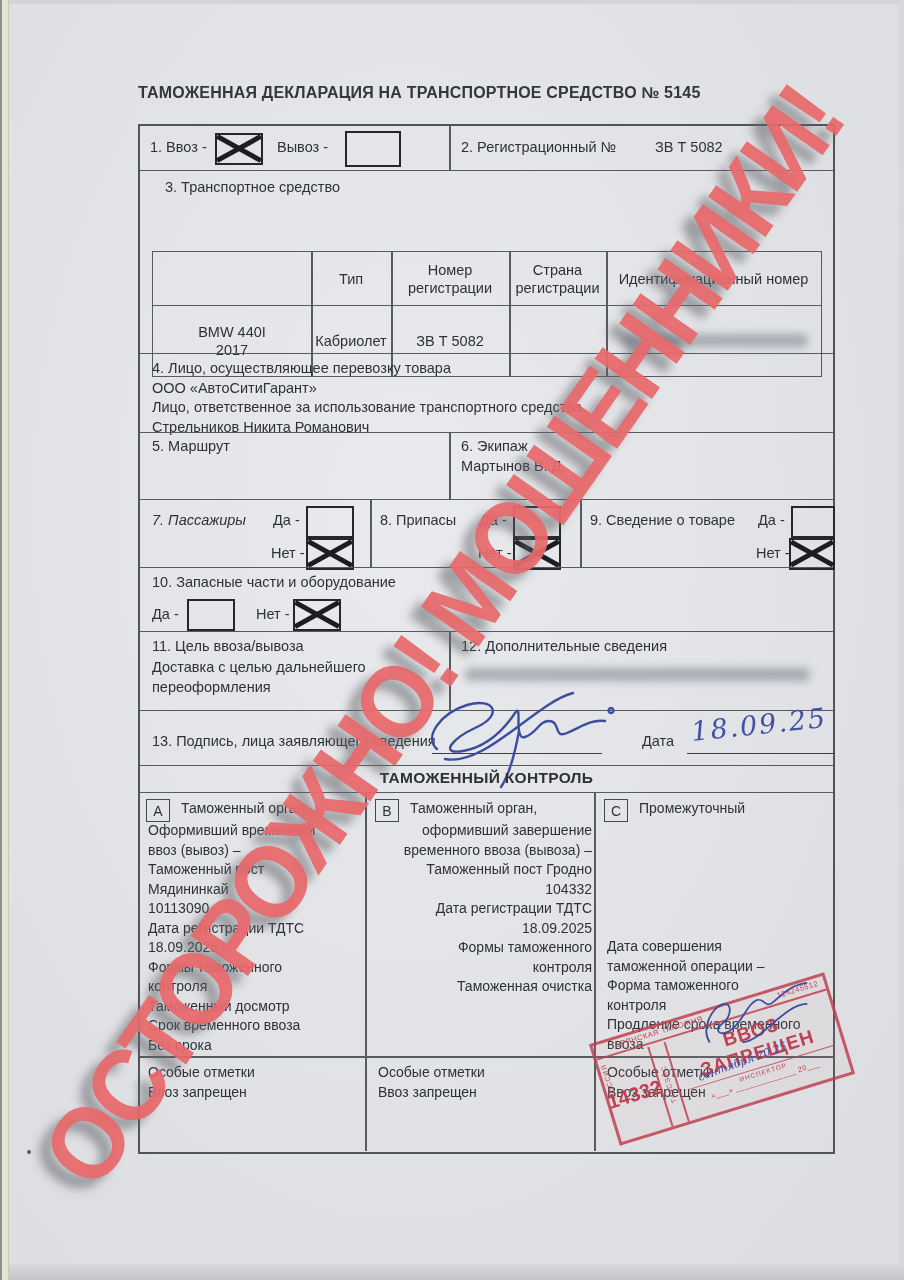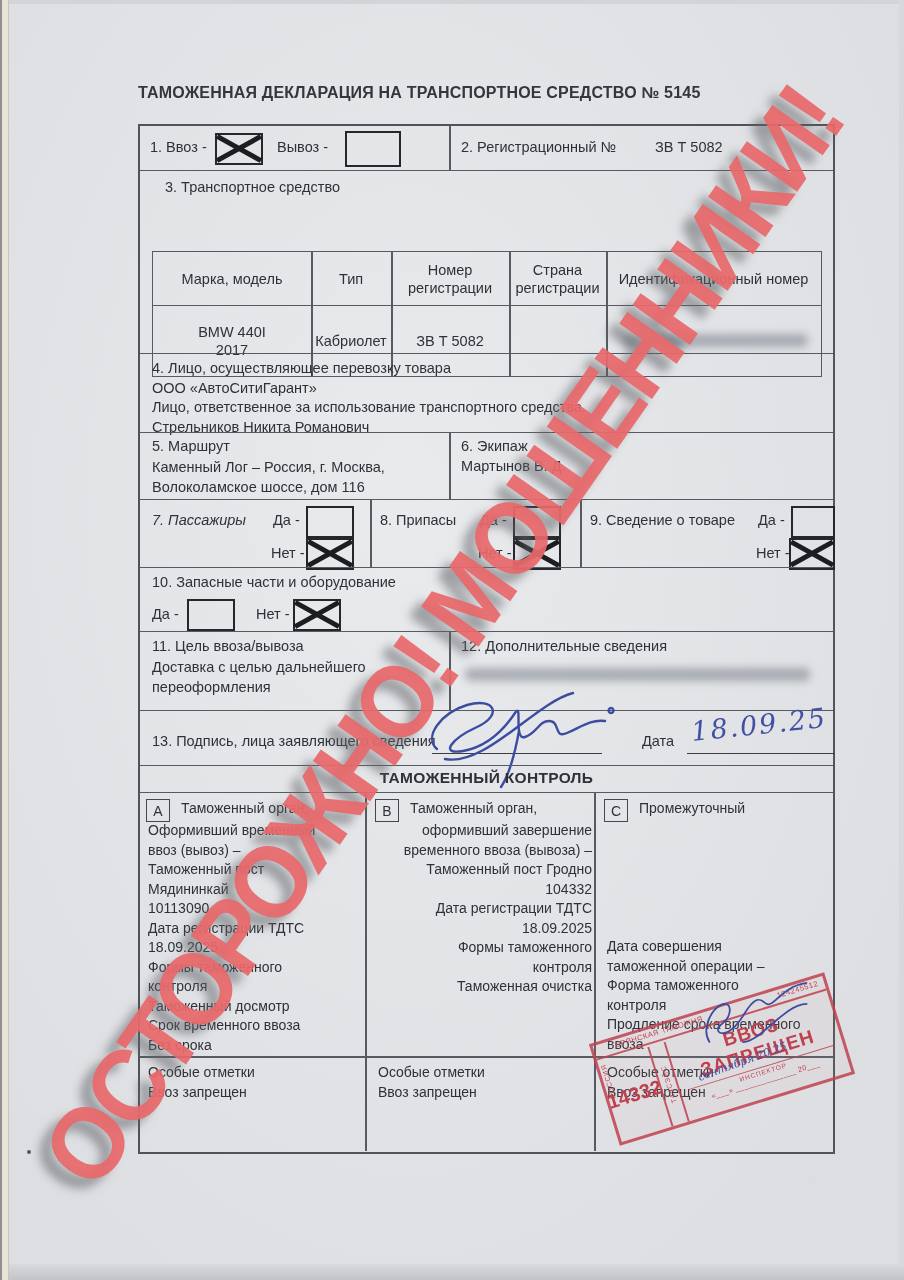--- a/index.html
+++ b/index.html
@@ -105,21 +105,20 @@
     </div>
 
     <div class="row" style="top:44px;height:183px;">
       <span class="lbl" style="left:25px;top:8px;">3. Транспортное средство</span>
       <div id="vt">
         <div class="hrow"></div>
         <div class="vline" style="left:158px;"></div>
         <div class="vline" style="left:238px;"></div>
         <div class="vline" style="left:356px;"></div>
         <div class="vline" style="left:453px;"></div>
-        <div class="cell" style="left:0;width:158px;height:53px;">Марка, модель</div>
         <div class="cell" style="left:158px;width:80px;height:53px;">Тип</div>
         <div class="cell" style="left:238px;width:118px;height:53px;">Номер
 регистрации</div>
         <div class="cell" style="left:356px;width:97px;height:53px;">Страна
 регистрации</div>
         <div class="cell" style="left:453px;width:215px;height:53px;">Идентификационный номер</div>
         <div class="cell" style="left:0;width:158px;top:53px;">BMW 440I
 2017</div>
         <div class="cell" style="left:158px;width:80px;top:53px;">Кабриолет</div>
         <div class="cell" style="left:238px;width:118px;top:53px;">ЗВ Т 5082</div>
@@ -130,22 +129,20 @@
     <div class="row" style="top:227px;height:79px;">
       <div class="txt" style="left:12px;top:5px;width:640px;">4. Лицо, осуществляющее перевозку товара
 ООО «АвтоСитиГарант»
 Лицо, ответственное за использование транспортного средства.
 Стрельников Никита Романович</div>
     </div>
 
     <div class="row" style="top:306px;height:67px;">
       <div class="vline" style="left:309px;"></div>
       <span class="lbl" style="left:12px;top:5px;">5. Маршрут</span>
-      <div class="txt" style="left:12px;top:25px;width:290px;">Каменный Лог – Россия, г. Москва,
-Волоколамское шоссе, дом 116</div>
       <span class="lbl" style="left:321px;top:5px;">6. Экипаж</span>
       <span class="lbl" style="left:321px;top:25px;">Мартынов В. Д.</span>
     </div>
 
     <div class="row" style="top:373px;height:68px;">
       <div class="vline" style="left:230px;"></div>
       <div class="vline" style="left:440px;"></div>
       <span class="lbl" style="left:12px;top:12px;font-style:italic;">7. Пассажиры</span>
       <span class="lbl" style="left:133px;top:12px;">Да -</span>
       <span class="cb" style="left:166px;top:6px;"></span>

